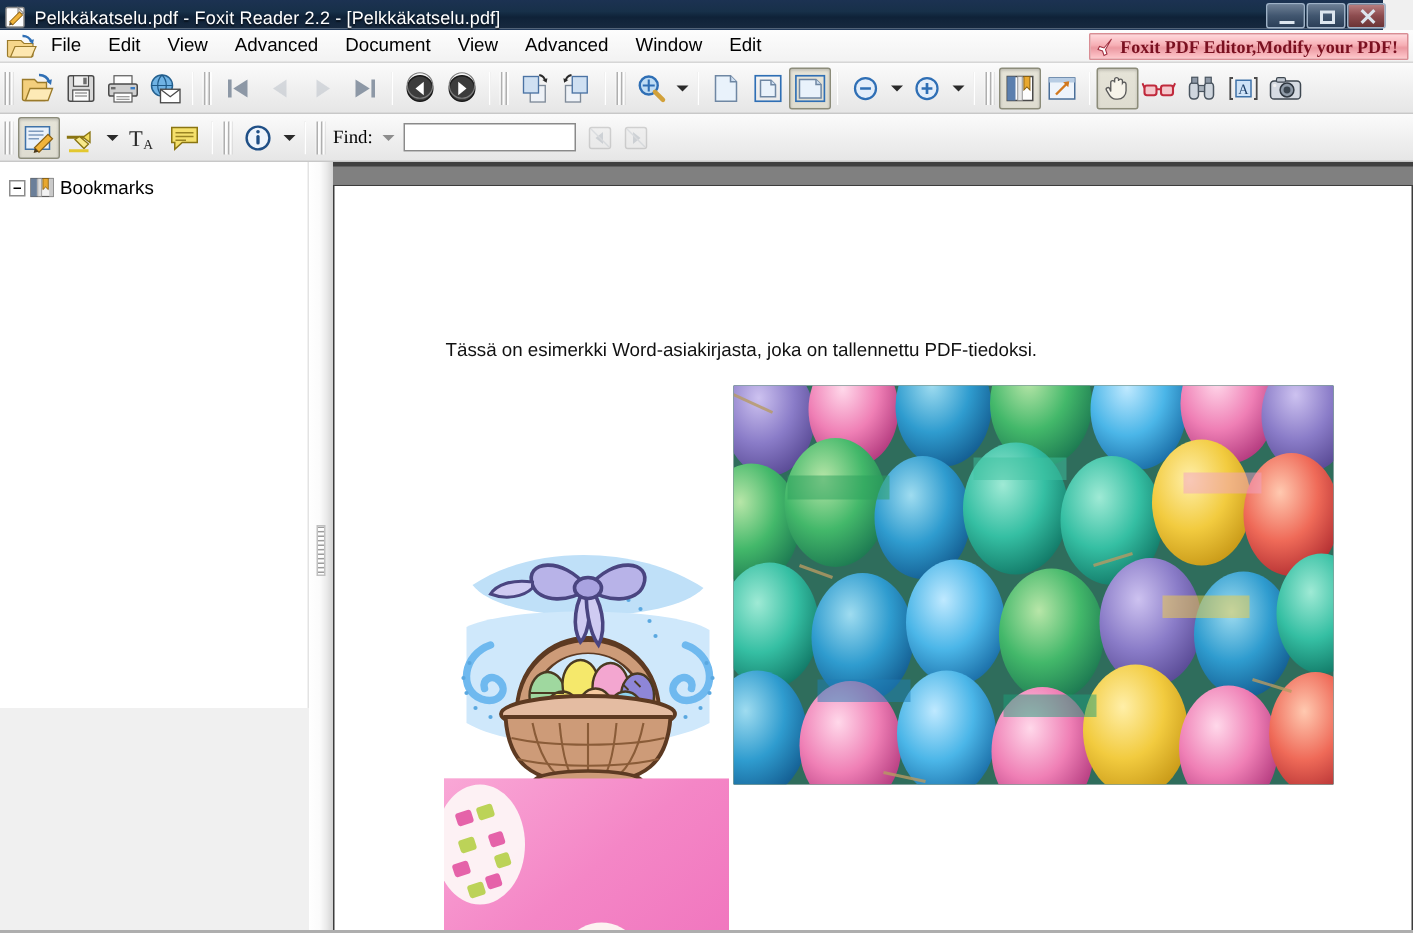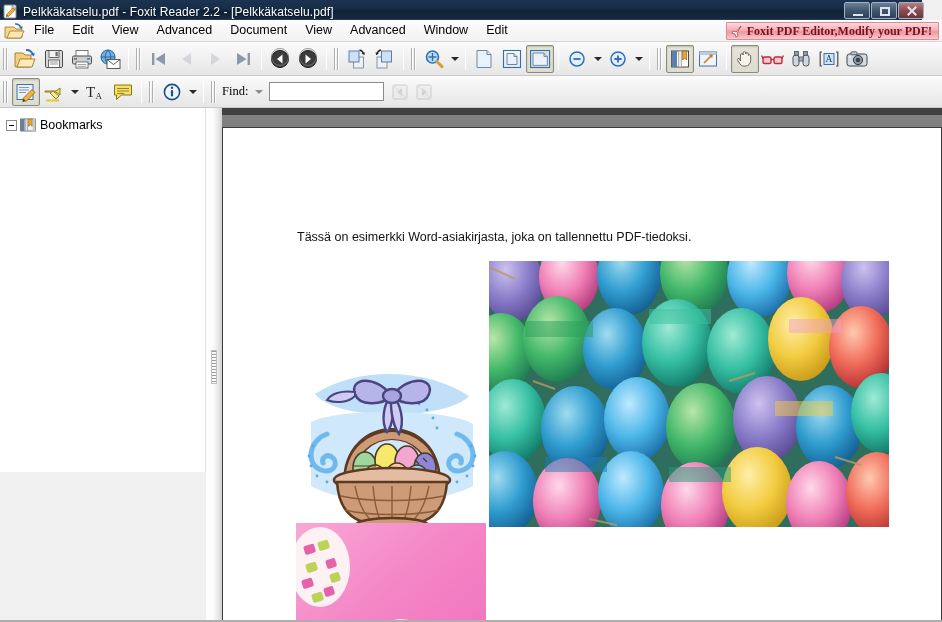--- a/index.html
+++ b/index.html
@@ -182,21 +182,21 @@
       linear-gradient(180deg,#9d9d9d 1px, transparent 1px);
     background-size: 3px 3px, 3px 3px;
     background-position: 0 1px, 0 0;
     border: 1px solid #c0c0c0;
   }
 
   .docarea {
     position: absolute; left: 222px; top: 108px; right: 0; height: 514px;
     background: #808080;
     overflow: hidden;
-    border-top: 7px solid #404040;
+    border-top: 3px solid #404040;
   }
   .page {
     position: absolute; left: 0px; top: 12px;
     width: 720px; height: 640px;
     background: #ffffff;
     border: 1px solid #3c3c3c;
     overflow: hidden;
   }
   .doc-text {
     position: absolute; left: 74px; top: 102px;

